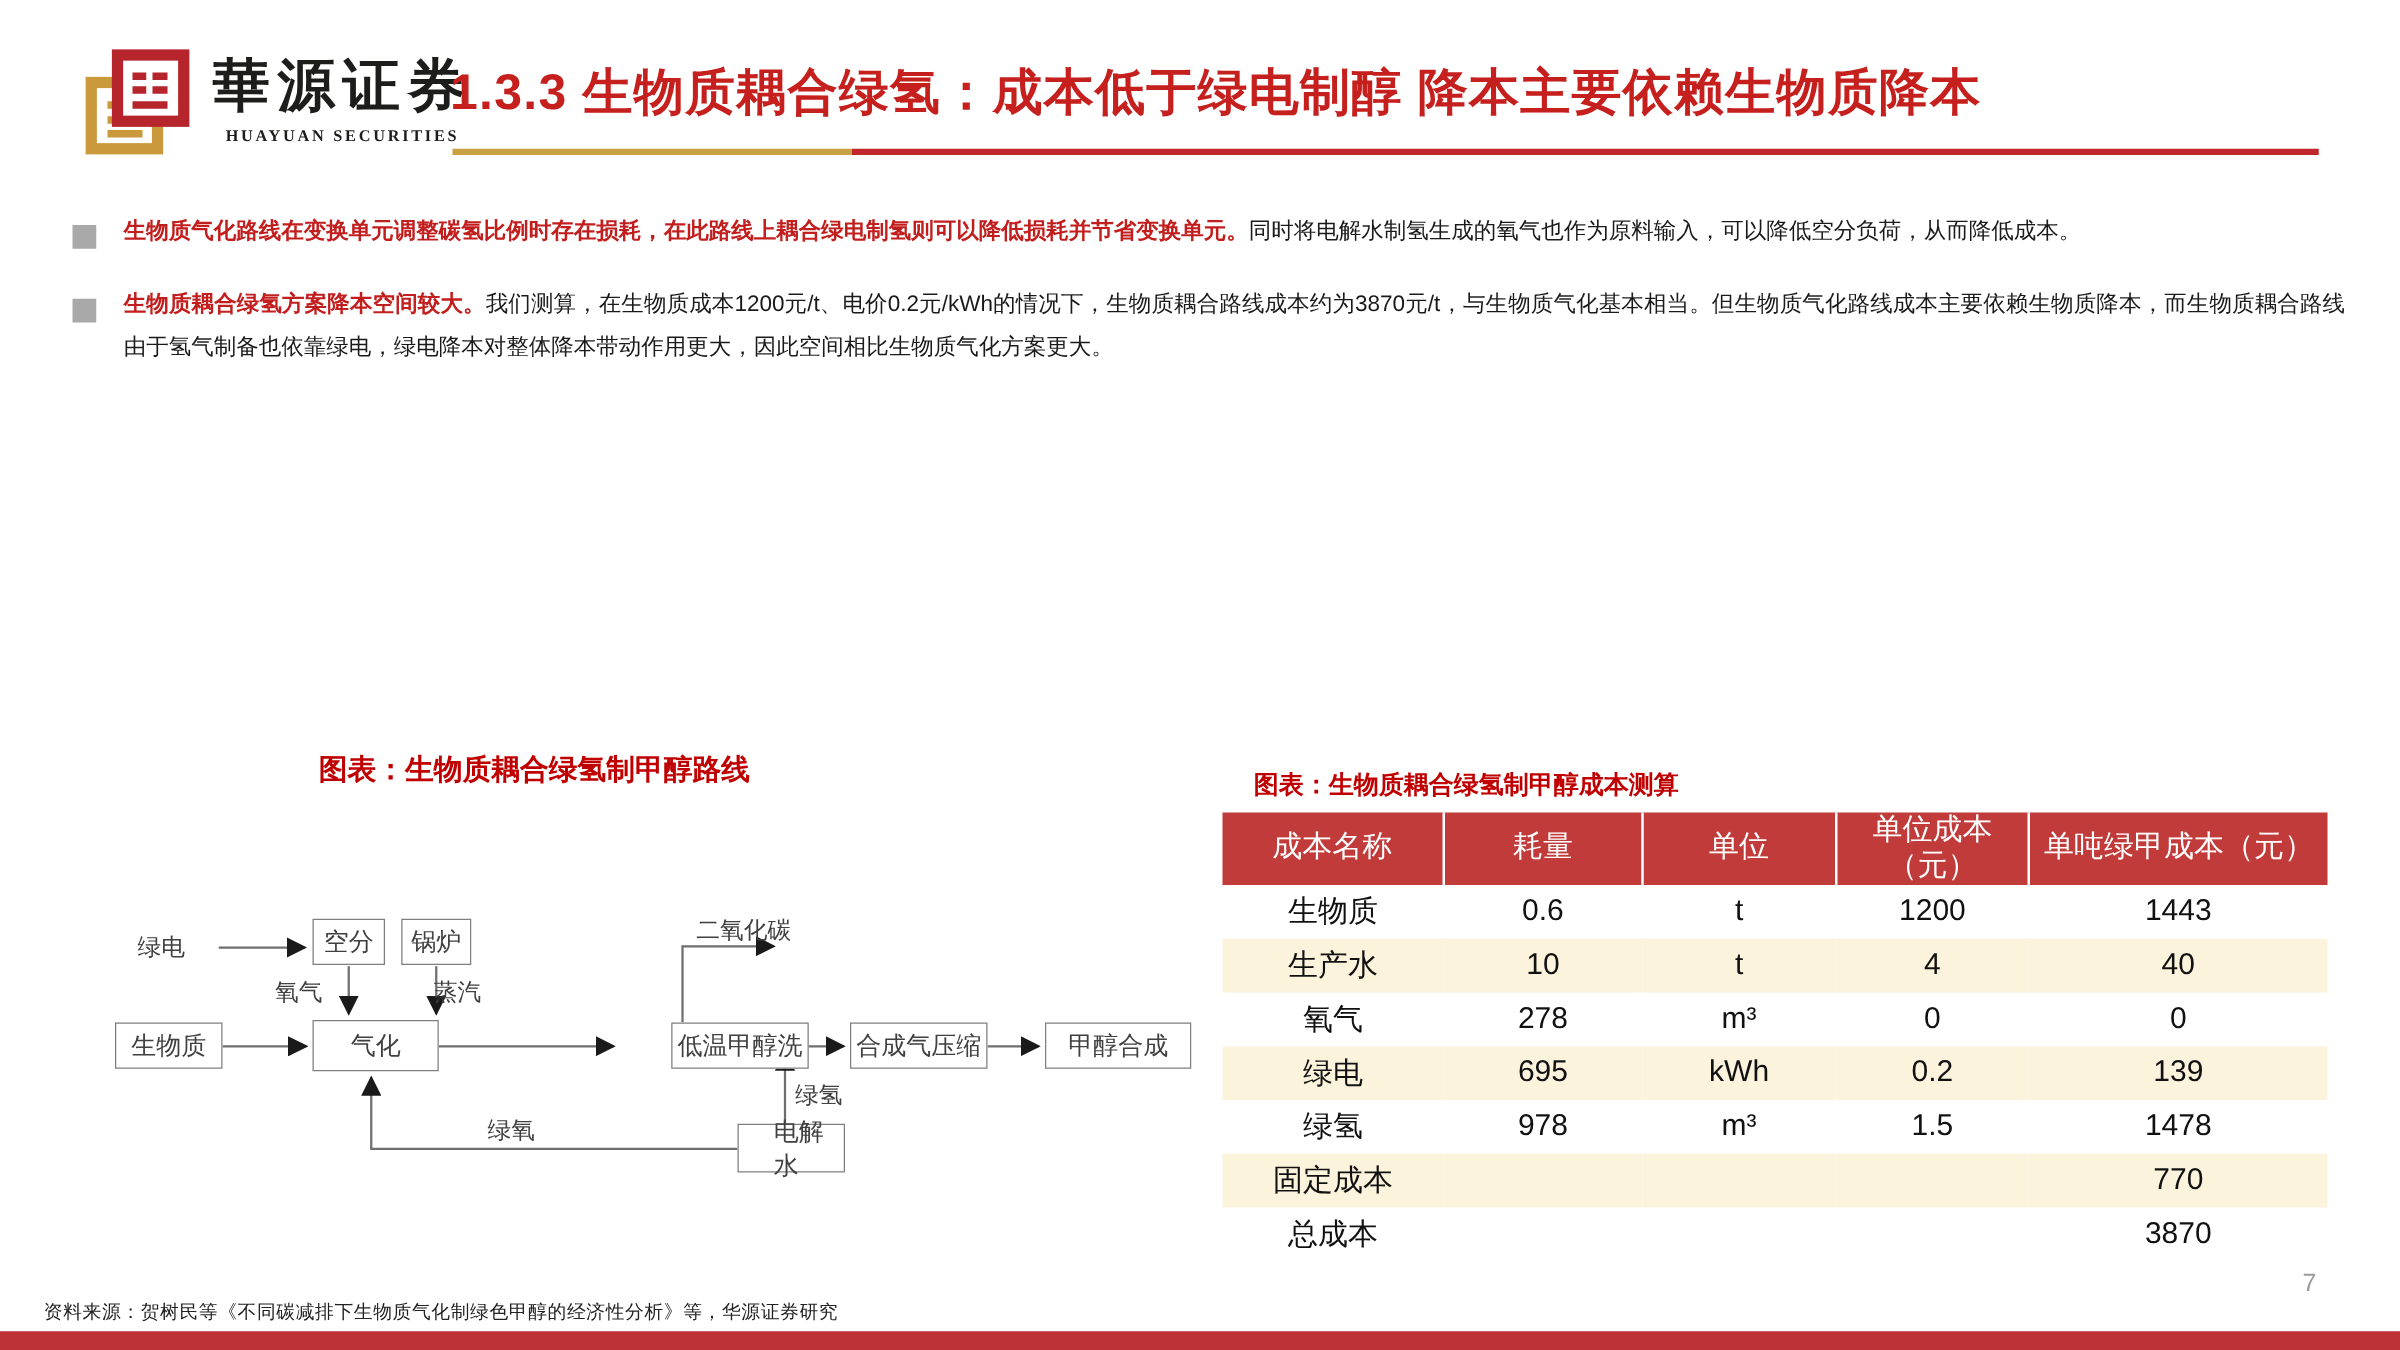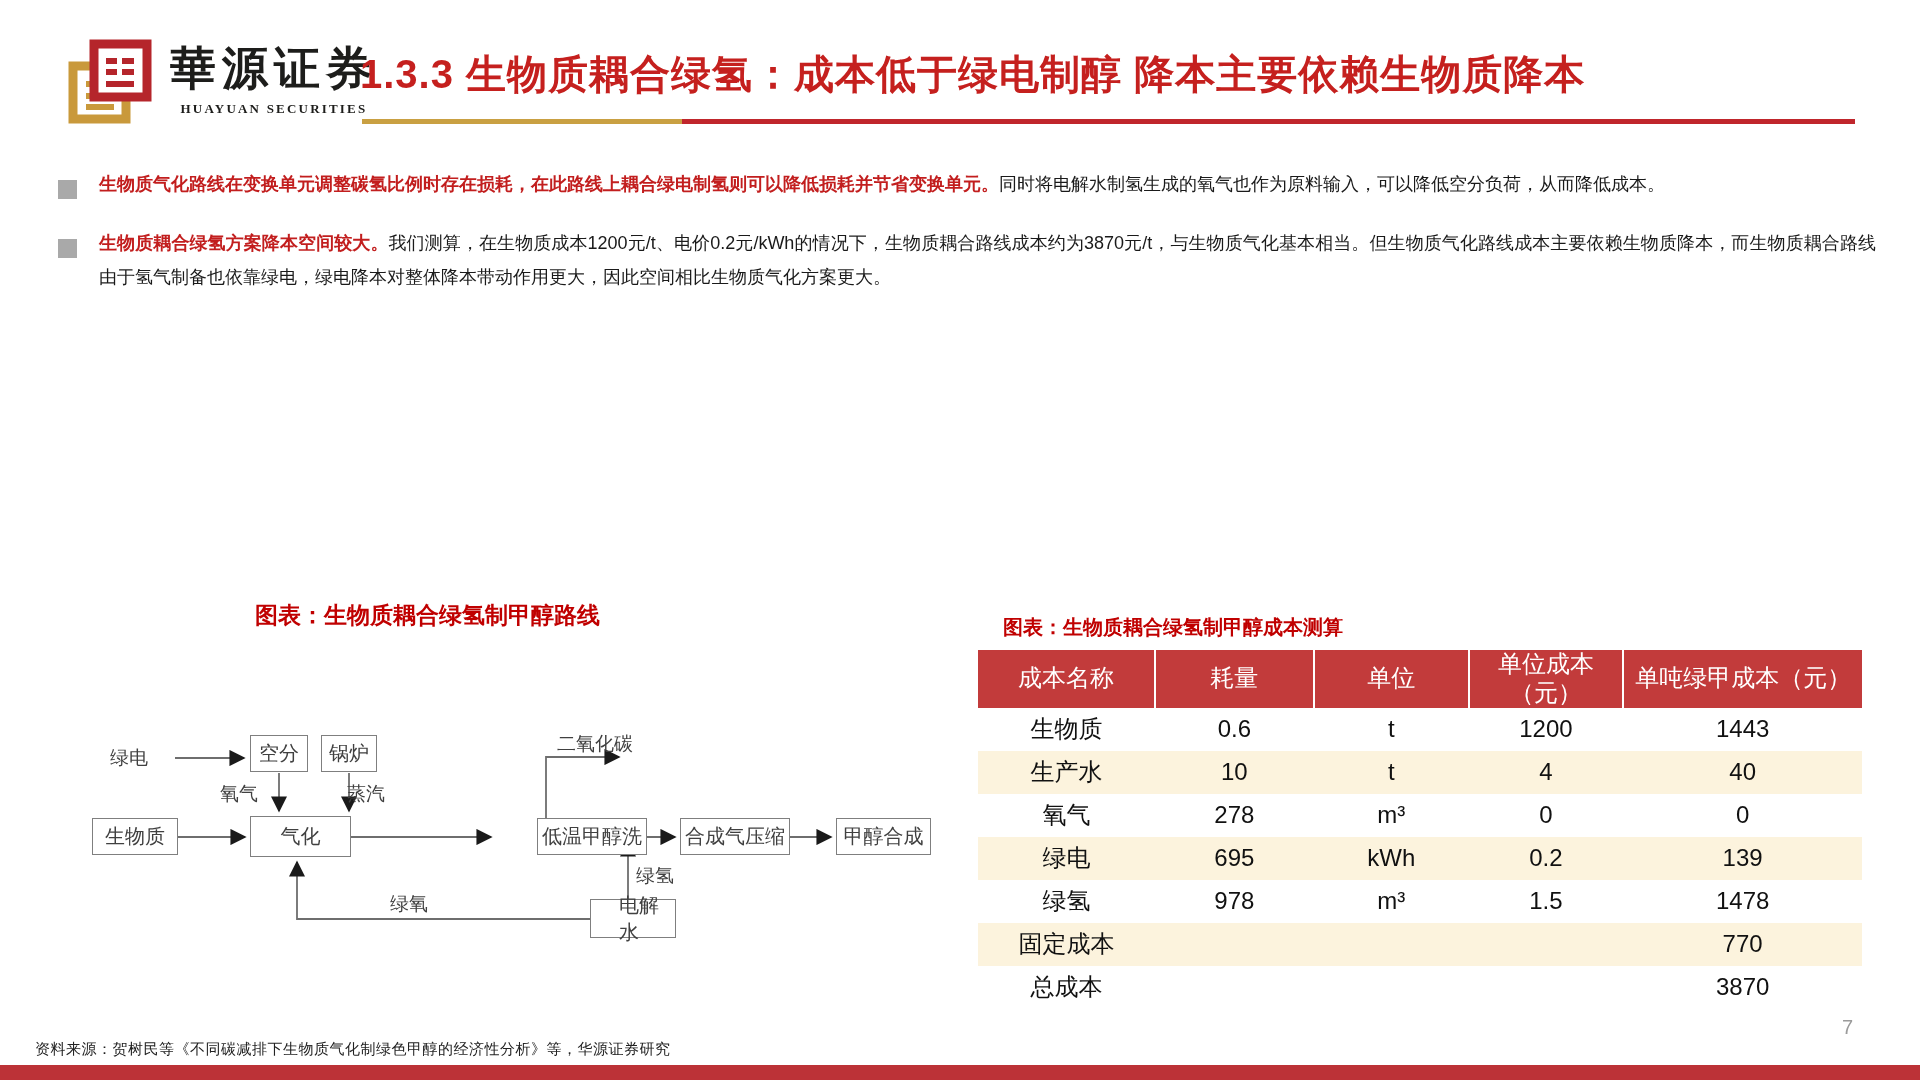--- a/index.html
+++ b/index.html
@@ -123,21 +123,21 @@
   <span class="flabel" style="left:40px;top:50px;">绿电</span>
   <div class="fnode" style="left:180px;top:40px;width:58px;height:37px;">空分</div>
   <div class="fnode" style="left:251px;top:40px;width:56px;height:37px;">锅炉</div>
   <span class="flabel" style="left:150px;top:86px;">氧气</span>
   <span class="flabel" style="left:277px;top:86px;">蒸汽</span>
   <span class="flabel" style="left:487px;top:36px;">二氧化碳</span>
   <div class="fnode" style="left:22px;top:123px;width:86px;height:37px;">生物质</div>
   <div class="fnode" style="left:180px;top:121px;width:101px;height:41px;">气化</div>
   <div class="fnode" style="left:426px;top:123px;width:110px;height:37px;margin-left:41px;">低温甲醇洗</div>
   <div class="fnode" style="left:610px;top:123px;width:110px;height:37px;">合成气压缩</div>
-  <div class="fnode" style="left:766px;top:123px;width:95px;height:37px;">甲醇合成</div>
+  <div class="fnode" style="left:766px;top:123px;width:117px;height:37px;">甲醇合成</div>
   <span class="flabel" style="left:566px;top:168px;">绿氢</span>
   <span class="flabel" style="left:320px;top:196px;">绿氧</span>
   <div class="fnode" style="left:520px;top:204px;width:86px;height:39px;padding-left:28px;">电解水</div>
 </div>
 
 <div class="fig-caption-right">图表：生物质耦合绿氢制甲醇成本测算</div>
 
 <table class="cost-table">
   <colgroup>
       <col class="c1">

